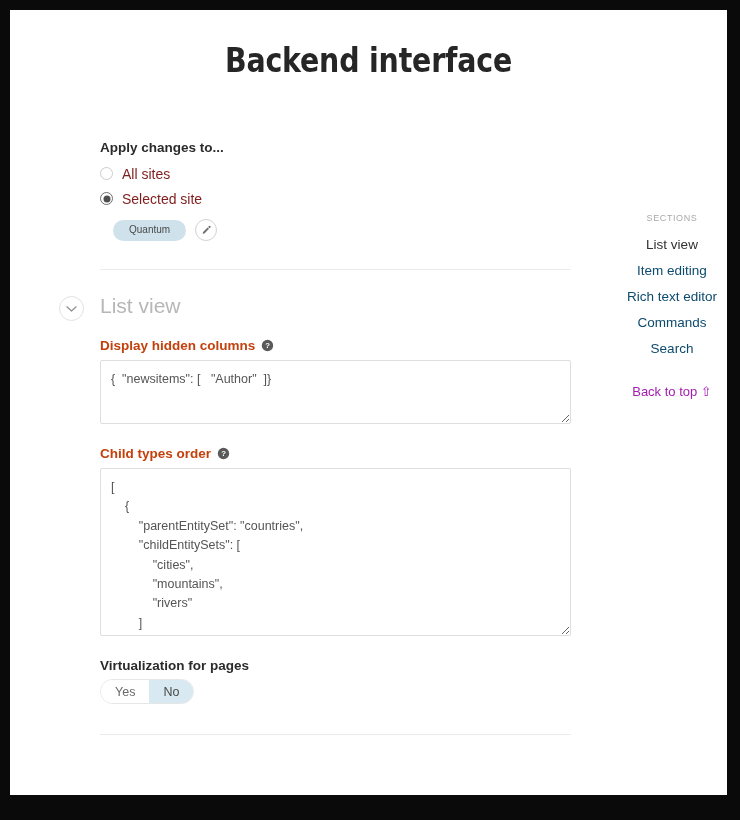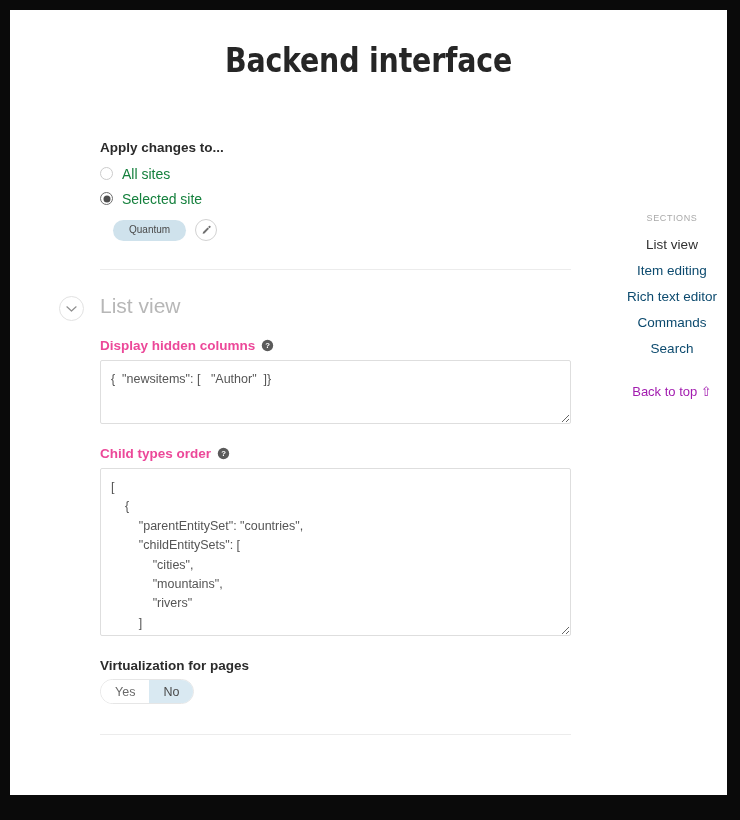--- a/index.html
+++ b/index.html
@@ -78,21 +78,21 @@
     left: 50%;
     top: 50%;
     transform: translate(-50%, -50%);
     width: 7px;
     height: 7px;
     border-radius: 50%;
     background: #4d4d4d;
   }
   .radio-label {
     font-size: 14px;
-    color: #15803d;
+    color: #7f1d1d;
     text-align: right;
   }
 
   
   .chip-row {
     display: flex;
     align-items: center;
     margin-top: 8px;
     margin-left: 13px;
   }
@@ -153,21 +153,21 @@
     margin: 0;
     padding-top: 4px;
   }
 
   
   .field-label {
     display: flex;
     align-items: center;
     font-size: 13.5px;
     font-weight: 700;
-    color: #ec4899;
+    color: #c2410c;
     margin-bottom: 7px;
   }
   .help-icon {
     display: inline-flex;
     margin-left: 6px;
   }
 
   
   .ta {
     width: 471px;

